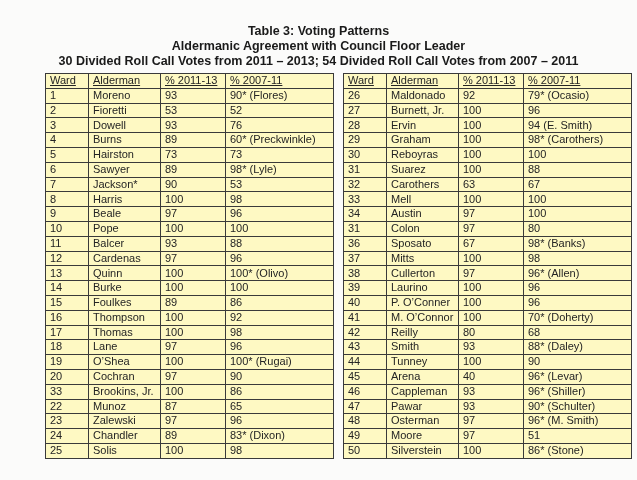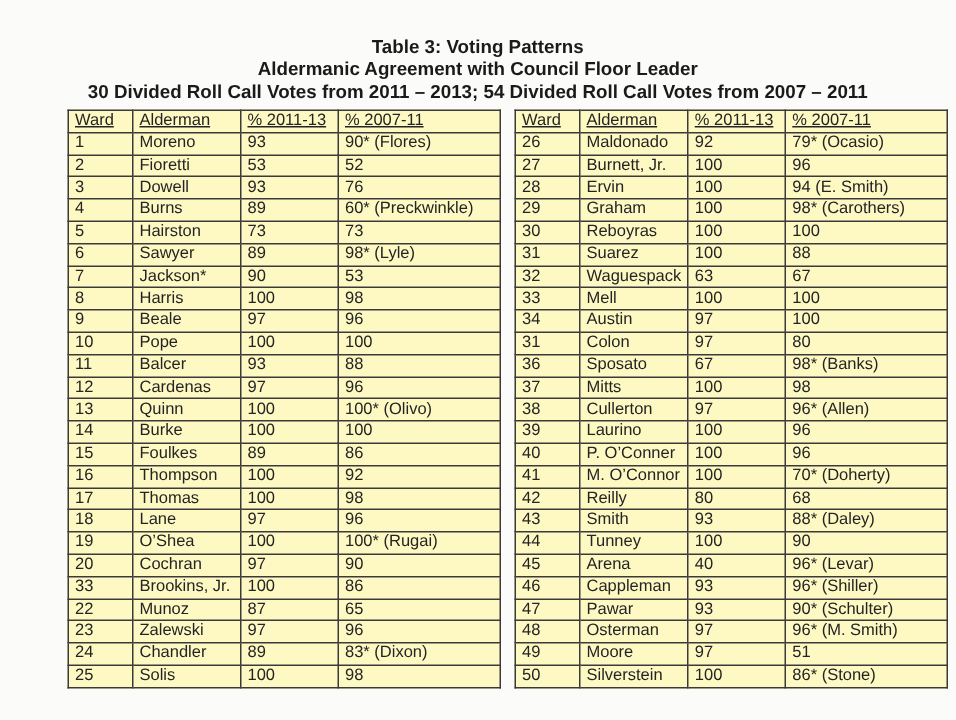--- a/index.html
+++ b/index.html
@@ -280,21 +280,21 @@
             <td class="c3">100</td>
           </tr>
           <tr>
             <td class="c0">31</td>
             <td class="c1">Suarez</td>
             <td class="c2">100</td>
             <td class="c3">88</td>
           </tr>
           <tr>
             <td class="c0">32</td>
-            <td class="c1">Waguespack</td>
+            <td class="c1">Carothers</td>
             <td class="c2">63</td>
             <td class="c3">67</td>
           </tr>
           <tr>
             <td class="c0">33</td>
             <td class="c1">Mell</td>
             <td class="c2">100</td>
             <td class="c3">100</td>
           </tr>
           <tr>

